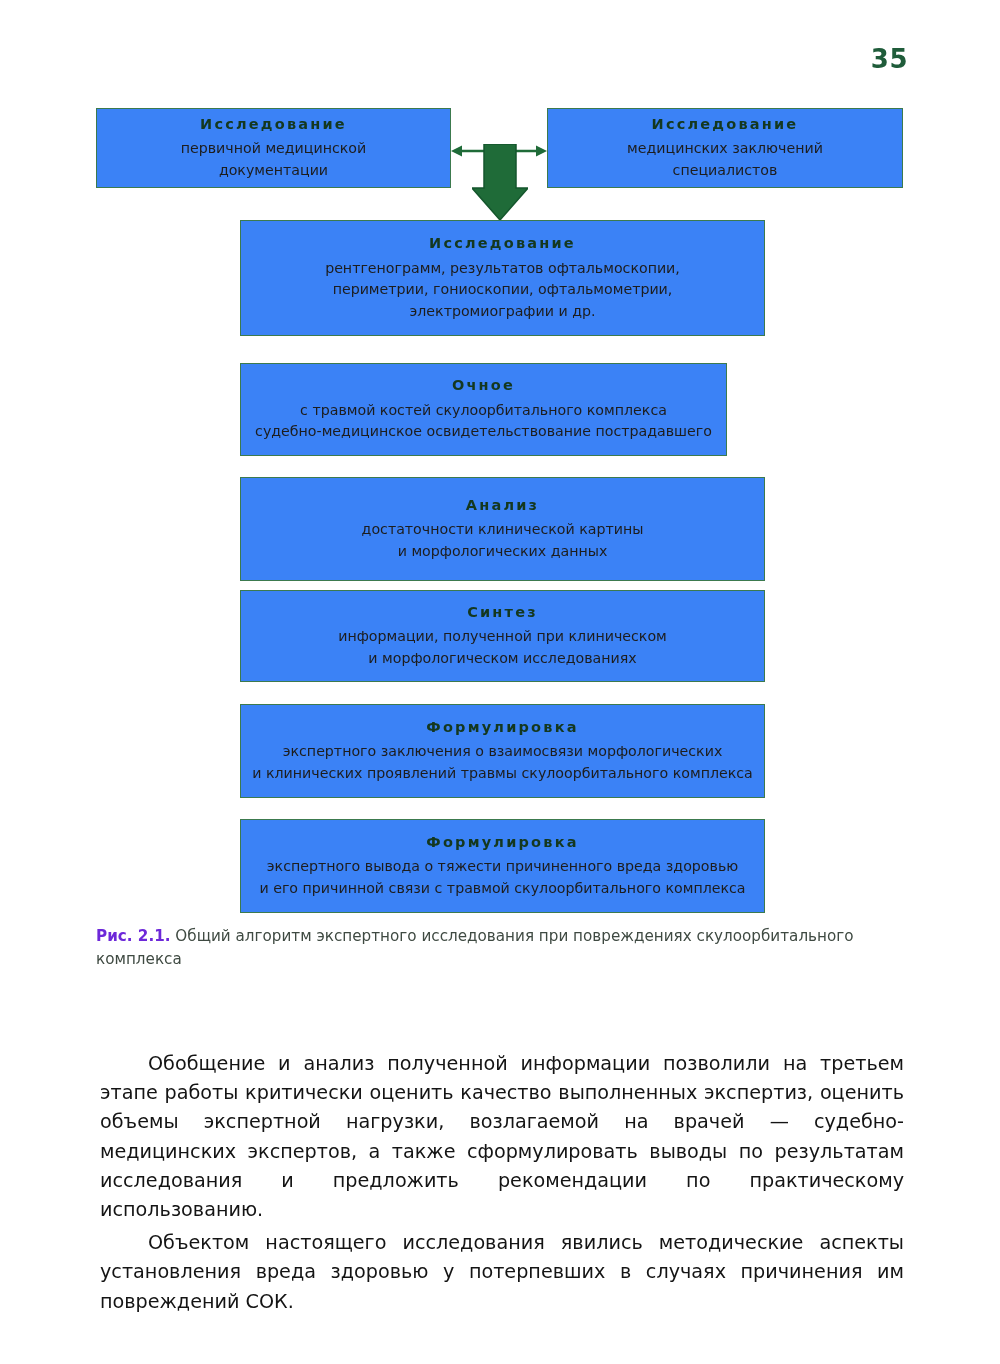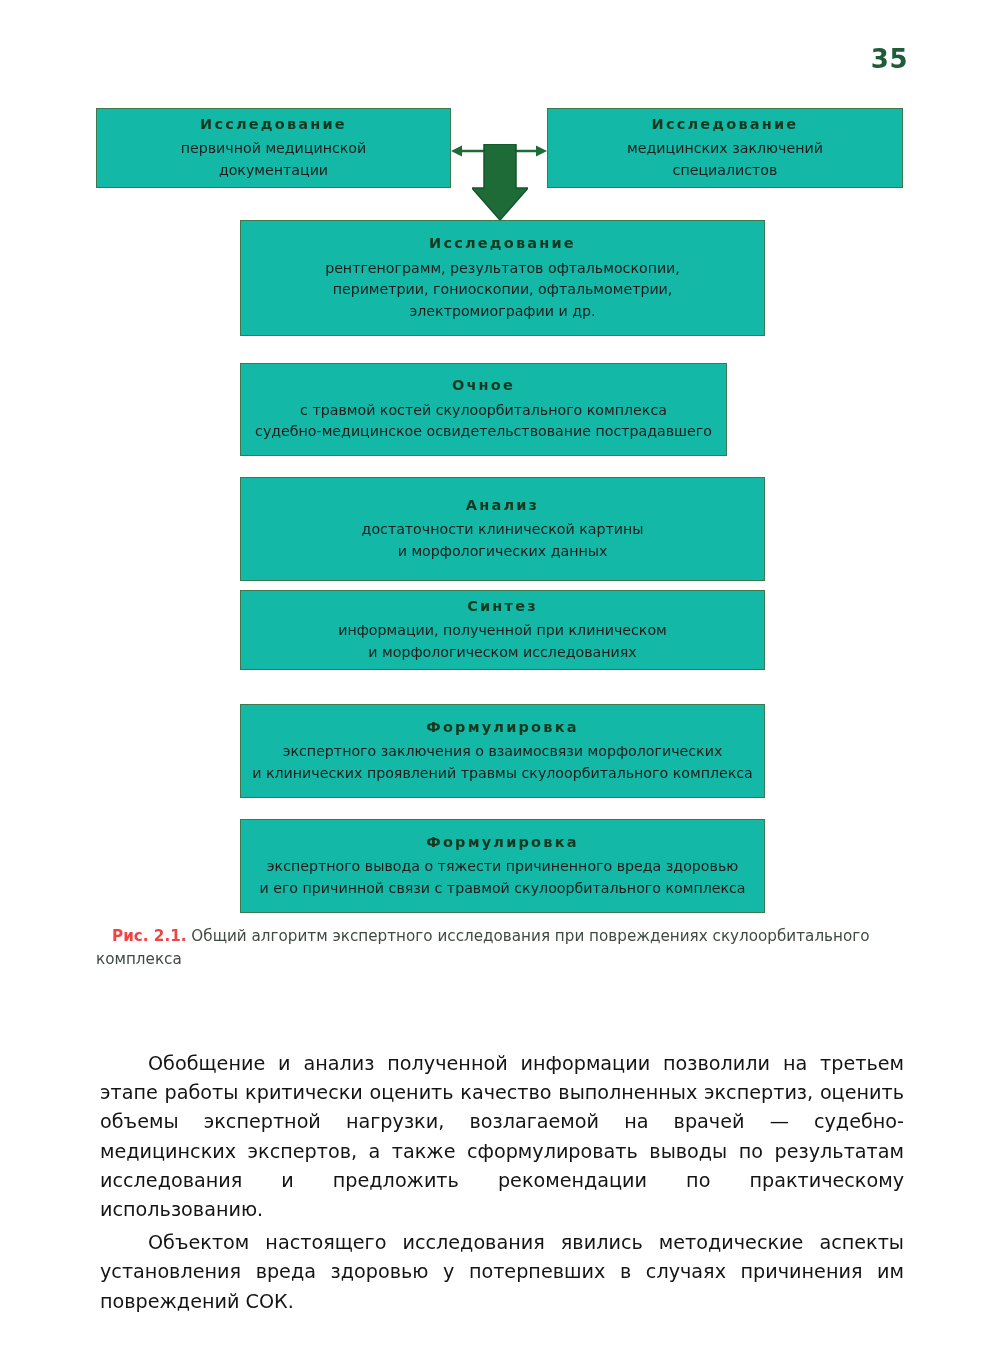--- a/index.html
+++ b/index.html
@@ -32,21 +32,21 @@
     position: absolute;
     left: 0;
     top: 100px;
     width: 1000px;
   }
 
   .dbox {
     position: absolute;
     box-sizing: border-box;
     border: 1.5px solid #3c7a4e;
-    background: #14b8a6;
+    background: #3b82f6;
     text-align: center;
     display: flex;
     flex-direction: column;
     justify-content: center;
     align-items: center;
     padding: 6px 10px;
   }
   .dbox .t {
     font-weight: bold;
     letter-spacing: 2.2px;
@@ -62,21 +62,21 @@
   }
 
   
   #box-top-left  { left: 96px;  top: 8px;   width: 355px; height: 80px; }
   #box-top-right { left: 547px; top: 8px;   width: 356px; height: 80px; }
 
   
   #box-research  { left: 240px; top: 120px; width: 525px; height: 116px; }
   #box-exam      { left: 240px; top: 263px; width: 487px; height: 93px;  }
   #box-analysis  { left: 240px; top: 377px; width: 525px; height: 104px;  }
-  #box-synthesis { left: 240px; top: 490px; width: 525px; height: 80px;  }
+  #box-synthesis { left: 240px; top: 490px; width: 525px; height: 92px;  }
   #box-form1     { left: 240px; top: 604px; width: 525px; height: 94px;  }
   #box-form2     { left: 240px; top: 719px; width: 525px; height: 94px;  }
 
   
   .h-arrow {
     position: absolute;
     left: 451px;
     top: 44px;
     width: 96px;
     height: 14px;
@@ -94,22 +94,21 @@
     position: absolute;
     left: 96px;
     top: 925px;
     width: 815px;
     font-size: 15.2px;
     line-height: 1.5;
     color: #3f4a42;
   }
   .caption .cap-num {
     font-weight: bold;
-    color: #ef4444;
-    margin-left: 16px;
+    color: #6d28d9;
   }
 
   
   .bodytext {
     position: absolute;
     left: 96px;
     top: 1045px;
     width: 812px;
     font-size: 19.2px;
     line-height: 1.52;

